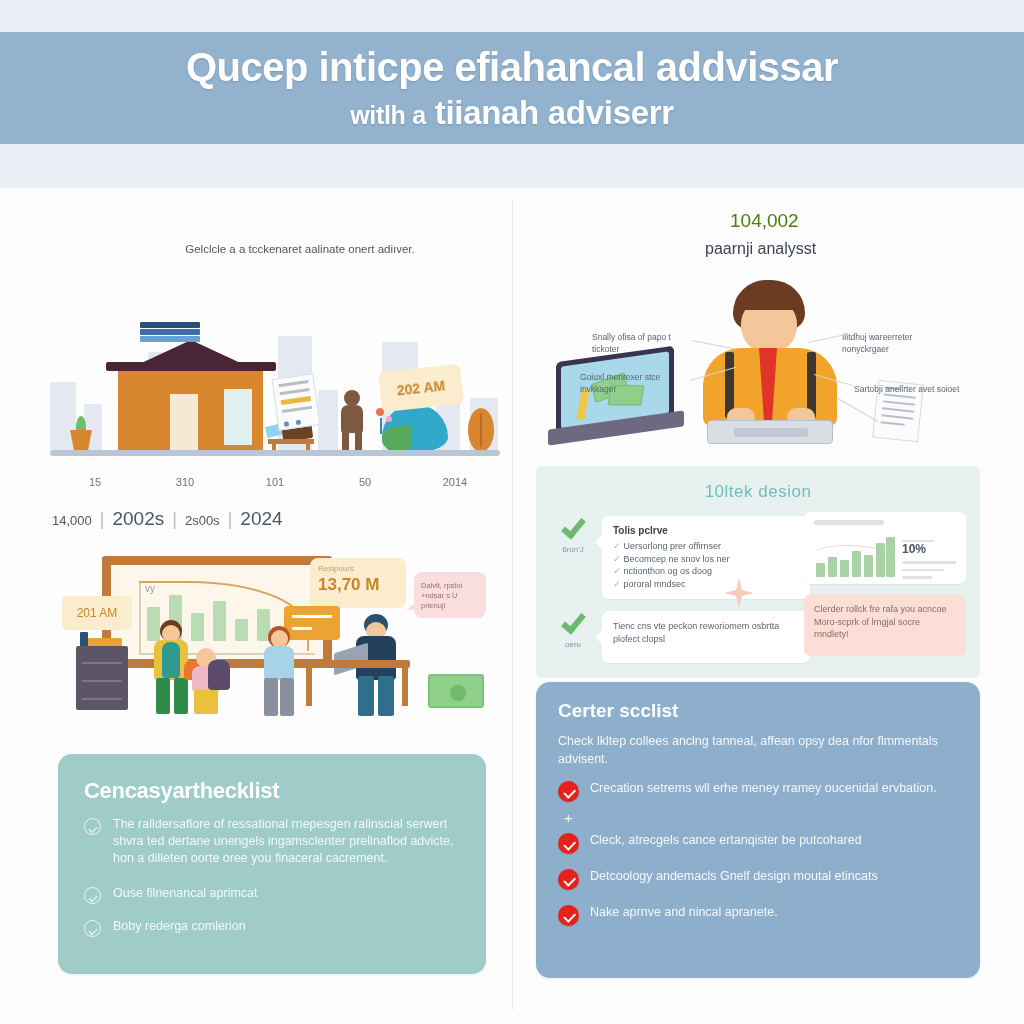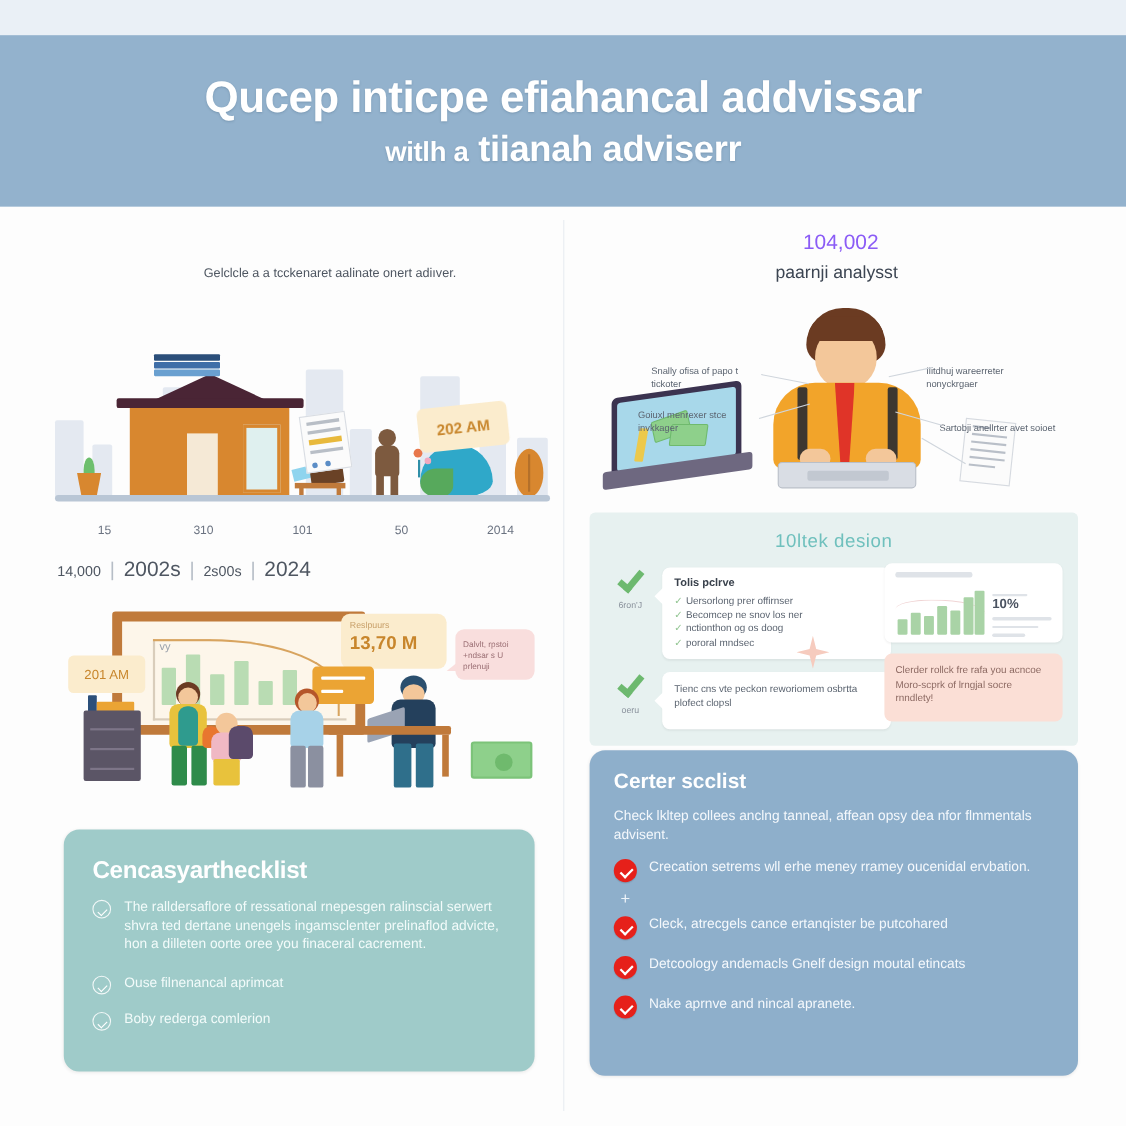--- a/index.html
+++ b/index.html
@@ -24,21 +24,21 @@
     left: 0; top: 188px;
     width: 1024px; height: 836px;
     background: #fdfdfd;
   }
 
   
   .header {
     position: absolute;
     left: 0; top: 32px;
     width: 1024px;
-    height: 156px;
+    height: 112px;
     background: #93b2cd;
     display: flex;
     flex-direction: column;
     align-items: center;
     justify-content: center;
     gap: 4px;
   }
   .header-line1 {
     color: #ffffff;
     font-size: 40px;
@@ -217,21 +217,21 @@
   .tick-circle:after {
     content:""; position:absolute; left:4px; top:7px; width:7px; height:3.5px;
     border-left:1.6px solid #fff; border-bottom:1.6px solid #fff;
     transform: rotate(-45deg);
   }
   .teal-text { color:#f2fbfa; font-size:12.5px; line-height:17px; filter: blur(.25px);}
 
   
   .right-col { position:absolute; left:520px; top:196px; width:480px; }
 
-  .rc-number { position:absolute; left:210px; top:14px; font-size:19px; color:#8b5cf6;
+  .rc-number { position:absolute; left:210px; top:14px; font-size:19px; color:#4d7c0f;
                filter: blur(.2px); }
   .rc-sub { position:absolute; left:185px; top:44px; font-size:16px; color:#3c4552;
             filter: blur(.25px);}
 
   .scene3 { position:absolute; left:0; top:70px; width:480px; height:190px; }
 
   .laptop { position:absolute; left:28px; top:88px; width:136px; height:90px; }
   .laptop-screen { position:absolute; left:8px; top:0; width:118px; height:72px;
                    background:#3b3350; border-radius:5px; transform: skewY(-8deg); }
   .laptop-inner { position:absolute; inset:5px; background:#a8d8ea; border-radius:3px;}

